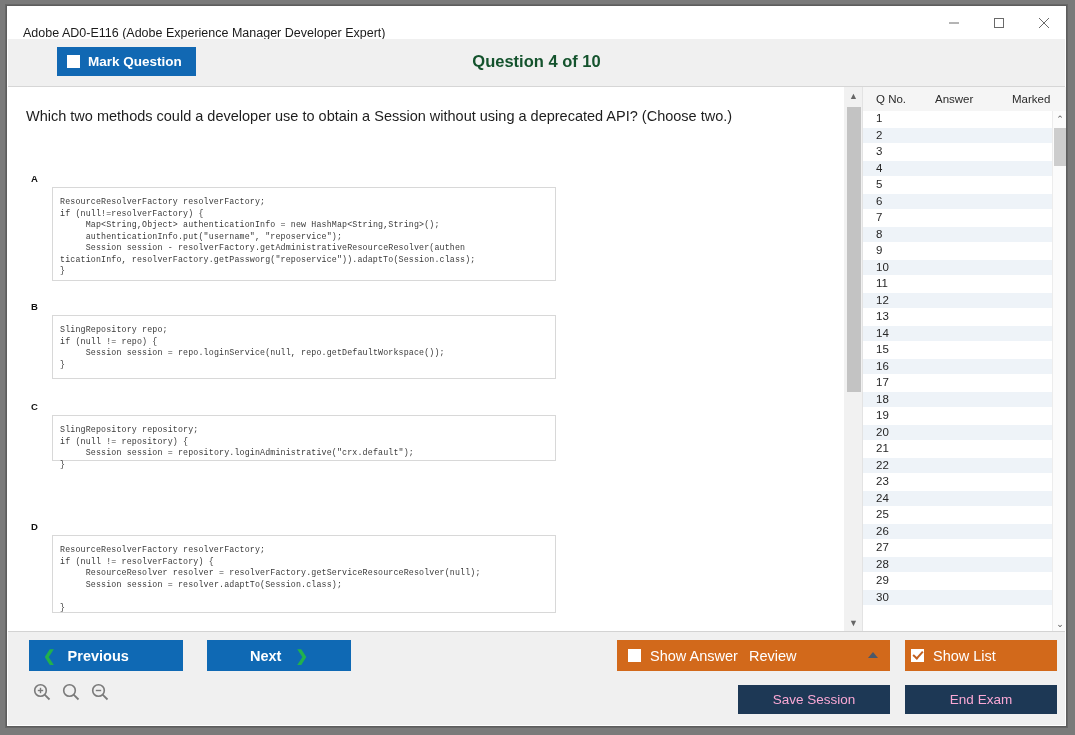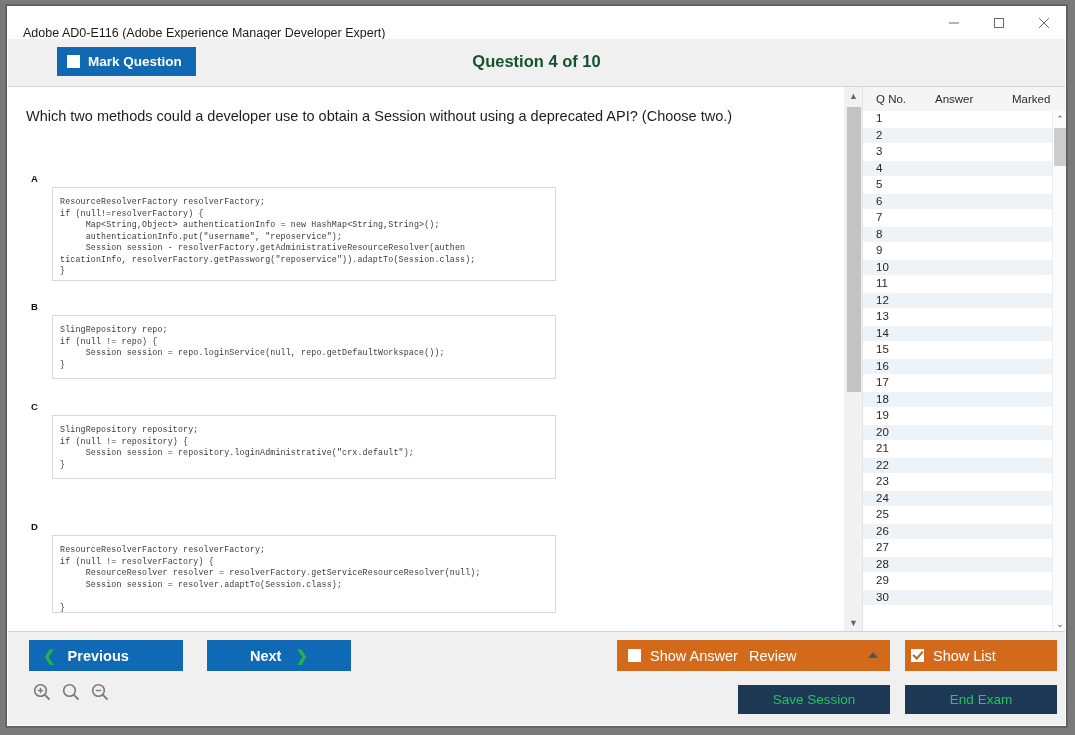--- a/index.html
+++ b/index.html
@@ -328,21 +328,21 @@
     height: 31px;
   }
   .btn-orange {
     background: #d2691b;
     color: #ffffff;
     font-size: 14.5px;
     height: 31px;
   }
   .btn-navy {
     background: #1d3855;
-    color: #22c55e;
+    color: #f9a8d4;
     font-size: 13.5px;
     height: 29px;
     justify-content: center;
   }
   .chev-green {
     color: #22b14c;
     font-size: 15px;
     font-weight: bold;
     line-height: 1;
   }
@@ -433,21 +433,21 @@
           <div class="code-box" style="top:142px; height:64px;">
             <pre>SlingRepository repo;
 if (null != repo) {
      Session session = repo.loginService(null, repo.getDefaultWorkspace());
 }</pre>
           </div>
         </div>
 
         <div class="option">
           <div class="opt-letter" style="top:228px;">C</div>
-          <div class="code-box" style="top:242px; height:64px;">
+          <div class="code-box" style="top:242px; height:46px;">
             <pre>SlingRepository repository;
 if (null != repository) {
      Session session = repository.loginAdministrative("crx.default");
 }</pre>
           </div>
         </div>
 
         <div class="option">
           <div class="opt-letter" style="top:348px;">D</div>
           <div class="code-box" style="top:362px; height:78px;">

